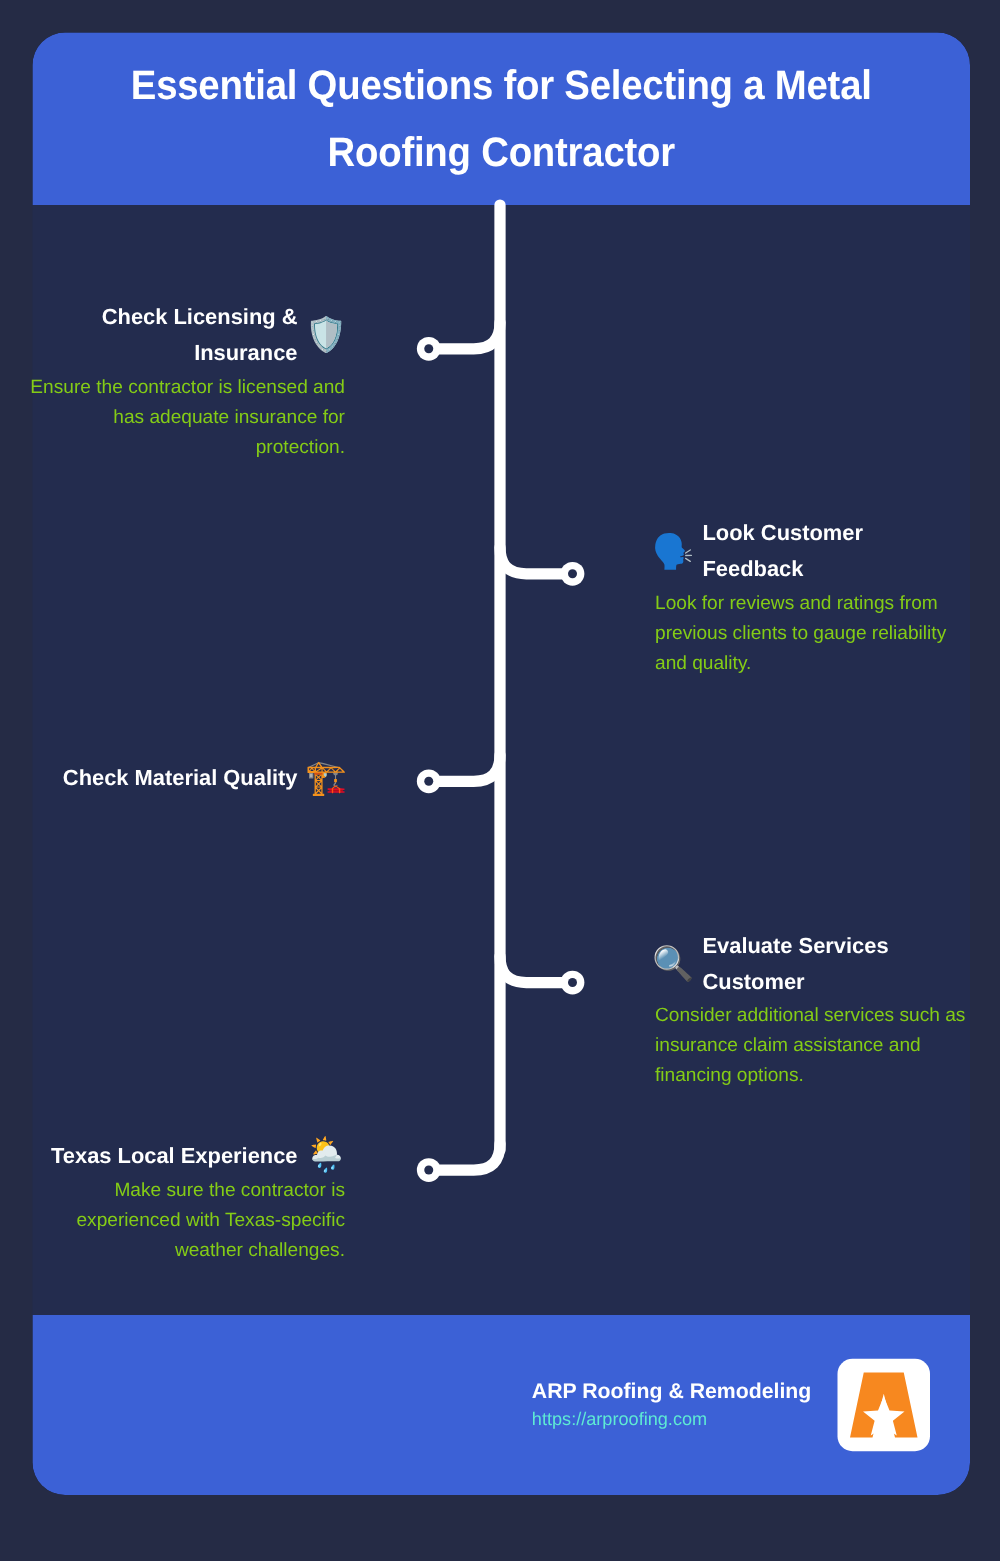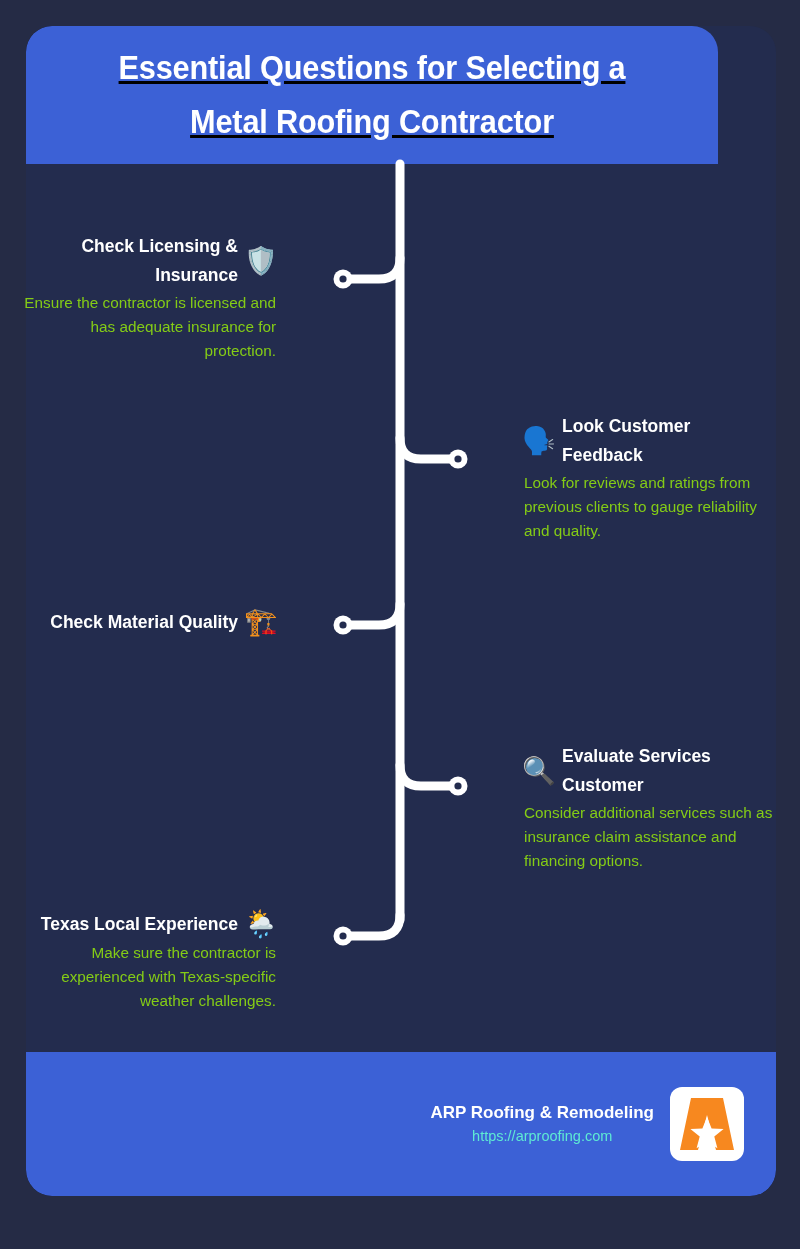--- a/index.html
+++ b/index.html
@@ -33,30 +33,29 @@
     background: #232c4e;
     border-radius: 26px;
     overflow: hidden;
   }
 
   
   .header {
     position: absolute;
     left: 0;
     top: 0;
-    width: 692px;
+    width: 750px;
     height: 138px;
     background: #3c61d6;
     border-radius: 26px 26px 0 0;
     display: flex;
     align-items: center;
     justify-content: center;
     box-sizing: border-box;
     padding: 0 34px;
-    text-decoration: underline;
   }
   .header-title {
     color: #ffffff;
     font-family: "Liberation Sans Narrow", "Liberation Sans", sans-serif;
     font-size: 33px;
     font-weight: bold;
     line-height: 54px;
     text-align: center;
     letter-spacing: -0.2px;
     transform: scaleX(0.93);
@@ -71,22 +70,22 @@
     height: 144px;
     background: #3c61d6;
     border-radius: 0 0 26px 26px;
     display: flex;
     align-items: center;
     justify-content: flex-end;
     box-sizing: border-box;
     padding-right: 32px;
   }
   .footer-text {
-    text-align: center;
-    margin-right: 16px;
+    text-align: left;
+    margin-right: 21px;
   }
   .footer-brand {
     color: #ffffff;
     font-size: 17px;
     font-weight: bold;
     line-height: 24px;
     white-space: nowrap;
   }
   .footer-url {
     color: #5eead4;
@@ -153,21 +152,21 @@
     line-height: 1;
     flex: none;
     width: 30px;
     height: 32px;
     display: flex;
     align-items: center;
     justify-content: center;
   }
 
   
-  .item-1 { left: 16px;  top: 232px; }
+  .item-1 { left: 16px;  top: 239px; }
   .item-2 { left: 524px; top: 412px; }
   .item-3 { left: 16px;  top: 606px; }
   .item-4 { left: 524px; top: 742px; }
   .item-5 { left: 16px;  top: 908px; }
 
   .item-1 .title-wrap { width: 188px; }
   .item-3 .title-wrap, .item-5 .title-wrap { width: 100%; }
 
   .item.left .head { align-items: center; }
   .item.right .head { align-items: center; }

